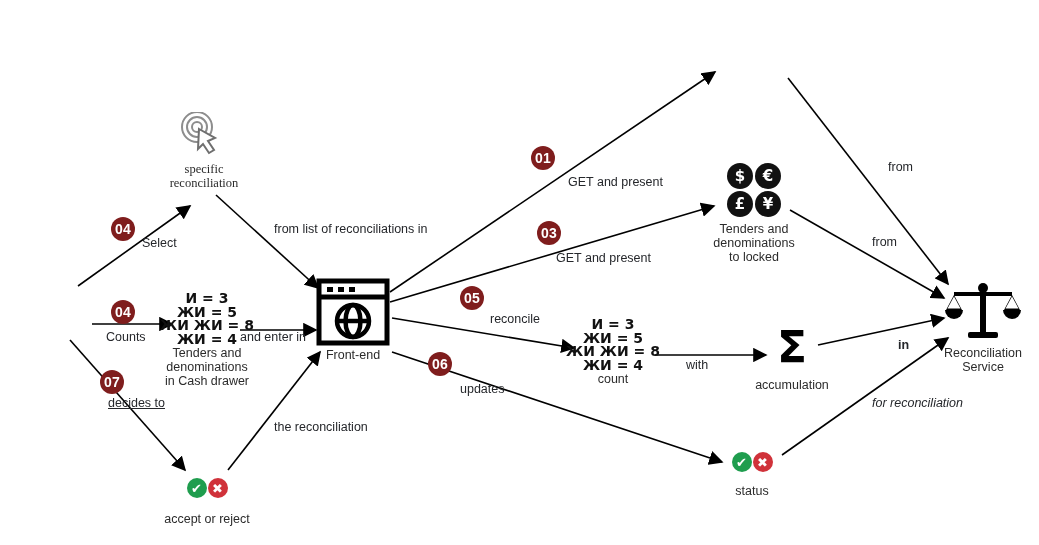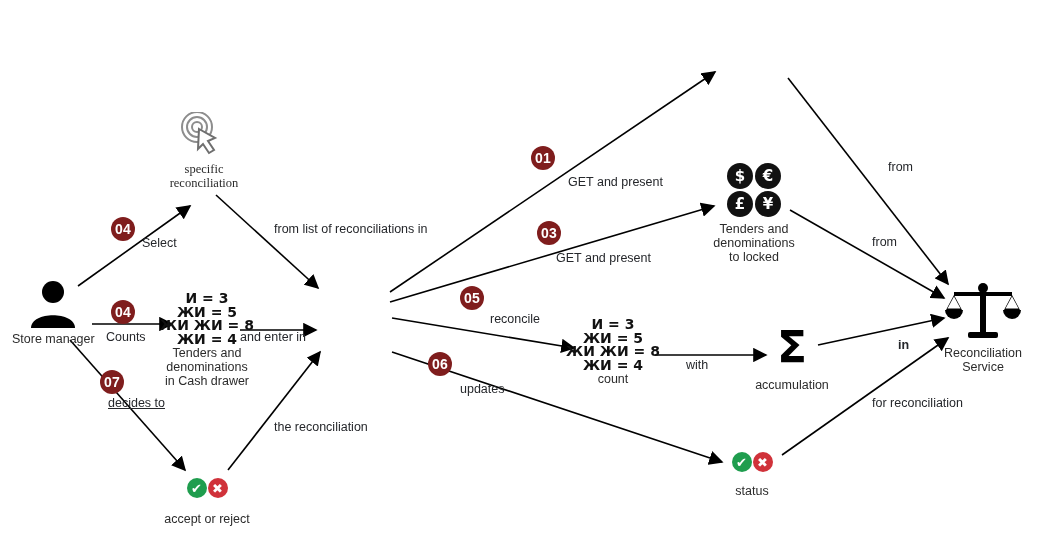--- a/index.html
+++ b/index.html
@@ -65,27 +65,20 @@
       <line x1="788" y1="78" x2="948" y2="284"></line>
 
       <line x1="790" y1="210" x2="944" y2="298"></line>
 
       <line x1="818" y1="345" x2="944" y2="318"></line>
 
       <line x1="782" y1="455" x2="948" y2="338"></line>
     </g>
   </svg>
 
-  <div class="node" style="left:12px;top:276px;width:82px;">
-    <svg class="icon" width="56" height="56" viewBox="0 0 56 56">
-      <circle cx="28" cy="16" r="11" fill="#000"></circle>
-      <path d="M6 52 C6 35 50 35 50 52 Z" fill="#000"></path>
-    </svg>
-    <div class="cap">Store manager</div>
-  </div>
 
   <div class="node" style="left:152px;top:112px;width:104px;font-family:Liberation Serif, serif;">
     <svg class="icon" width="54" height="50" viewBox="0 0 54 50">
       <g fill="none" stroke="#8d8d8d" stroke-width="2">
         <circle cx="20" cy="15" r="5"></circle>
           <circle cx="20" cy="15" r="10"></circle>
           <circle cx="20" cy="15" r="15"></circle>
       </g>
       <path d="M22 17 l16 9 -7 3 6 9 -5 3 -6 -9 -5 5 z" fill="#ffffff" stroke="#6f6f6f" stroke-width="2"></path>
     </svg>
@@ -98,20 +91,35 @@
       <div>И = 3</div>
       <div>ЖИ = 5</div>
       <div>ЖИ ЖИ = 8</div>
       <div>ЖИ = 4</div>
     </div>
     <div class="cap">Tenders and</div>
     <div class="cap">denominations</div>
     <div class="cap">in Cash drawer</div>
   </div>
 
+  <div class="node" style="left:313px;top:278px;width:80px;">
+    <svg class="icon" width="76" height="70" viewBox="0 0 76 70">
+      <rect x="4" y="3" width="68" height="62" fill="#fff" stroke="#000" stroke-width="5"></rect>
+      <line x1="4" y1="19" x2="72" y2="19" stroke="#000" stroke-width="5"></line>
+      <rect x="12" y="9" width="6" height="5" fill="#000"></rect>
+      <rect x="23" y="9" width="6" height="5" fill="#000"></rect>
+      <rect x="34" y="9" width="6" height="5" fill="#000"></rect>
+      <g stroke="#000" stroke-width="4.5" fill="none">
+        <circle cx="38" cy="43" r="16"></circle>
+        <line x1="22" y1="43" x2="54" y2="43"></line>
+        <ellipse cx="38" cy="43" rx="7.5" ry="16"></ellipse>
+      </g>
+    </svg>
+    <div class="cap">Front-end</div>
+  </div>
 
   <div class="node" style="left:152px;top:478px;width:110px;">
     <div class="statuspair">
       <div class="dot ok">✔</div>
       <div class="dot no">✖</div>
     </div>
     <div class="cap" style="margin-top:14px;">accept or reject</div>
   </div>
 
 
@@ -188,15 +196,15 @@
   <div class="lbl" style="left:108px;top:396px;text-decoration:underline;">decides to</div>
   <div class="lbl" style="left:274px;top:420px;">the reconciliation</div>
   <div class="lbl" style="left:568px;top:175px;">GET and present</div>
   <div class="lbl" style="left:556px;top:251px;">GET and present</div>
   <div class="lbl" style="left:490px;top:312px;">reconcile</div>
   <div class="lbl" style="left:460px;top:382px;">updates</div>
   <div class="lbl" style="left:686px;top:358px;">with</div>
   <div class="lbl" style="left:888px;top:160px;">from</div>
   <div class="lbl" style="left:872px;top:235px;">from</div>
   <div class="lbl" style="left:898px;top:338px;font-weight:bold;">in</div>
-  <div class="lbl" style="left:872px;top:396px;">for reconciliation</div>
+  <div class="lbl" style="left:872px;top:396px;font-style:italic;">for reconciliation</div>
 
 </div>
 
 </body></html>

